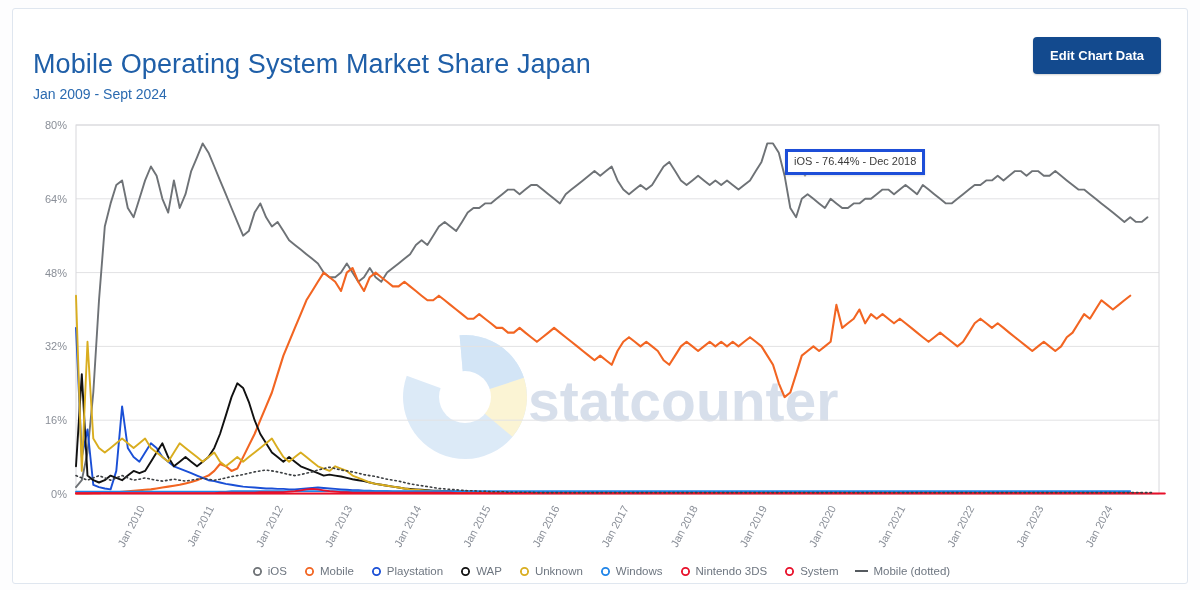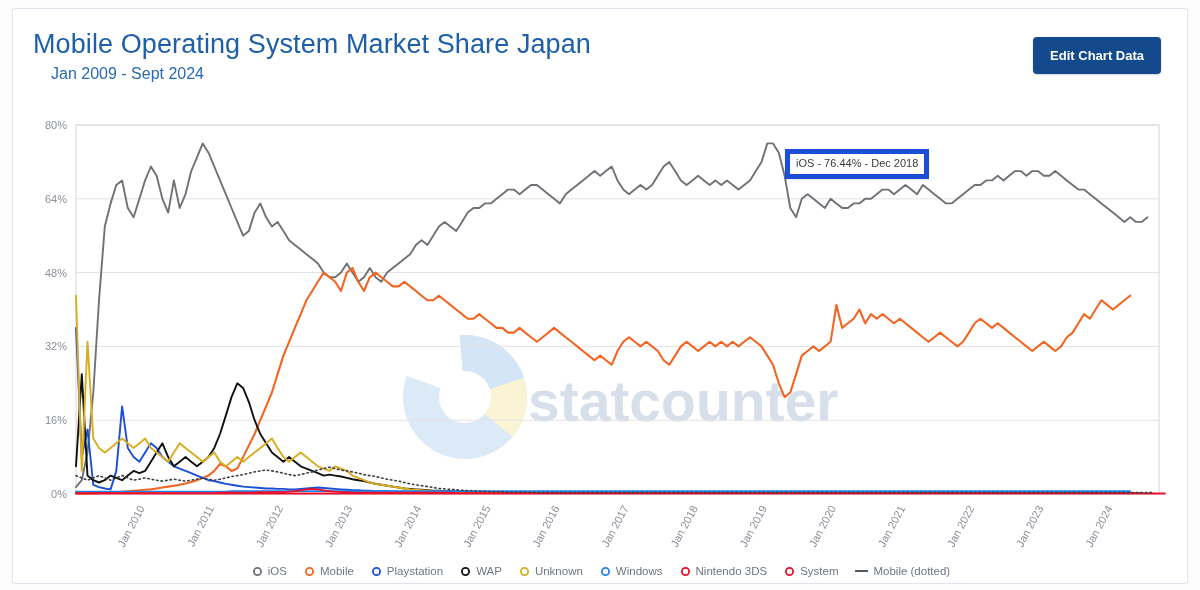--- a/index.html
+++ b/index.html
@@ -29,28 +29,28 @@
     left: 20px; top: 18px;
     width: 1000px;
   }
   .chart-title {
     font-size: 27px;
     color: #1f5fa8;
     font-weight: 400;
     line-height: 34px;
     letter-spacing: 0.1px;
     white-space: nowrap;
+    margin-top: 20px;
   }
   .chart-subtitle {
-    font-size: 16px;
+    font-size: 14px;
     color: #2a6ab0;
     line-height: 20px;
     margin-top: 3px;
     white-space: nowrap;
-    margin-left: 18px;
   }
   .edit-btn {
     position: absolute;
     right: 26px; top: 28px;
     background: #134a8e;
     color: #ffffff;
     font-size: 13px;
     font-weight: bold;
     border: none;
     border-radius: 4px;
@@ -78,21 +78,21 @@
     font-size: 57px;
     fill: #ccd6e6;
     font-family: "Liberation Sans", sans-serif;
     font-weight: bold;
     opacity: 0.85;
   }
   .tooltip-box {
     position: absolute;
     left: 772px; top: 140px;
     background: #ffffff;
-    border: 5px solid #1d4ed8;
+    border: 3px solid #1d4ed8;
     font-size: 11px;
     color: #3b3b3b;
     padding: 3px 6px 4px 6px;
     white-space: nowrap;
     box-shadow: 0 1px 2px rgba(0,0,0,0.12);
     line-height: 13px;
   }
   .tooltip-tail {
     position: absolute;
     left: 786px; top: 160px;

